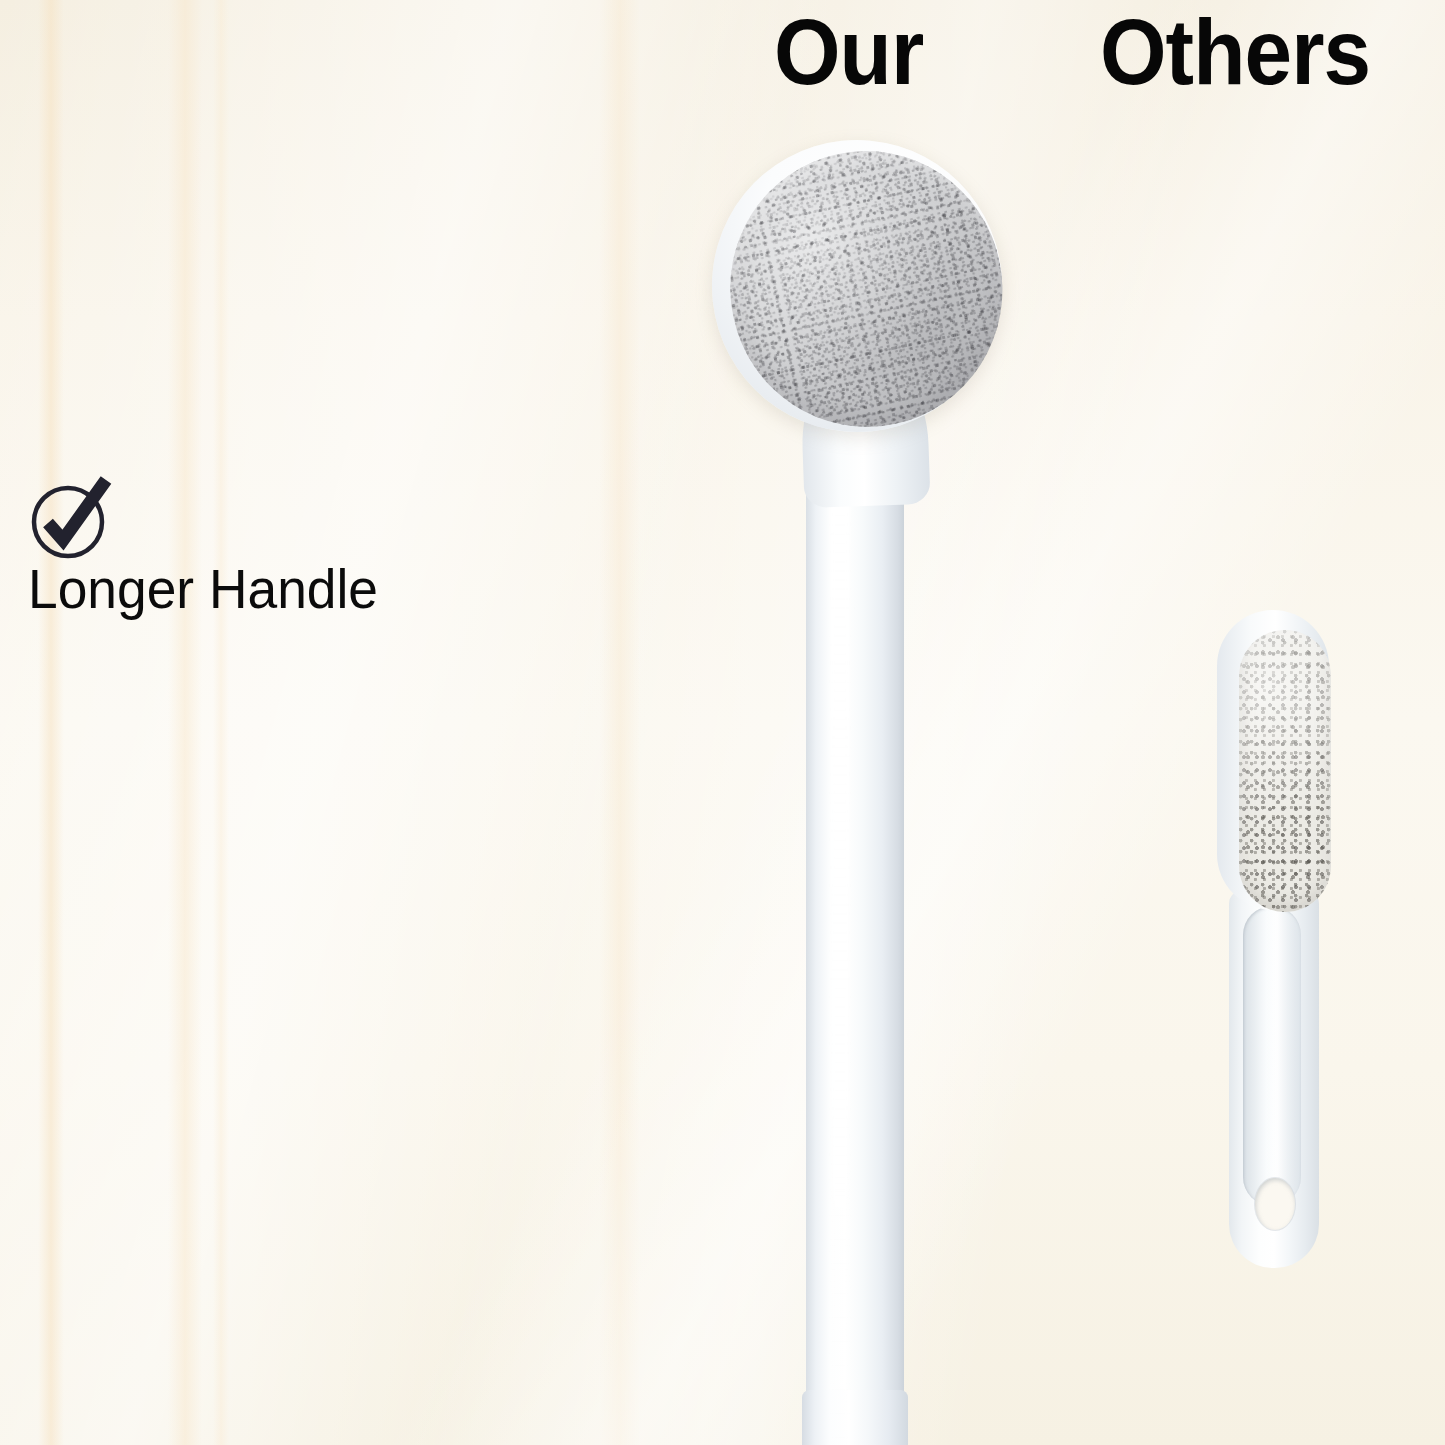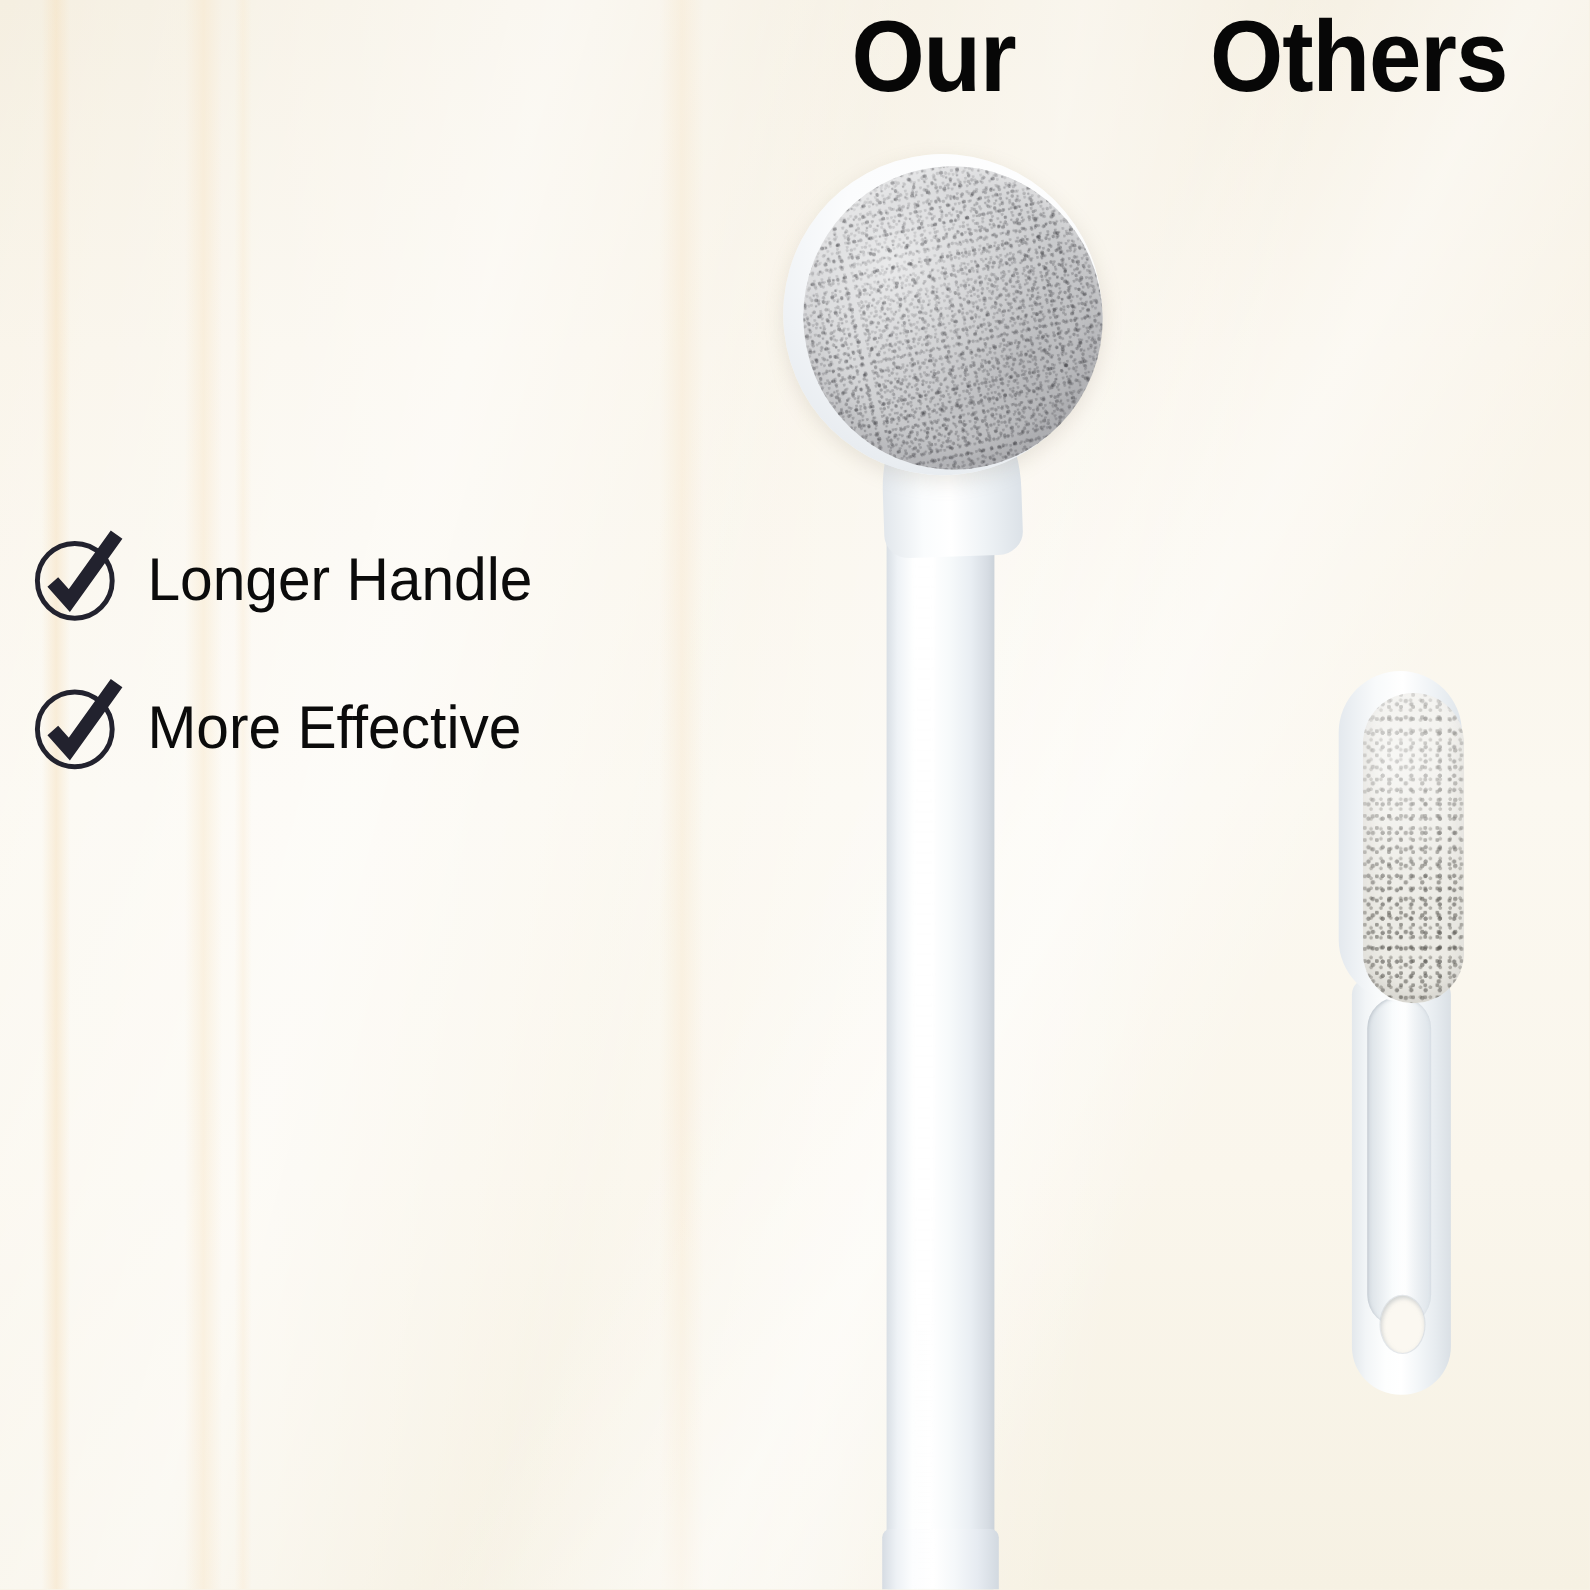--- a/index.html
+++ b/index.html
@@ -30,21 +30,21 @@
     font-weight:700;font-size:92px;line-height:1;
     color:#070707;letter-spacing:-1px;
     transform:scaleX(.93);transform-origin:left top;
     white-space:nowrap;
   }
   #h-our{left:774px;}
   #h-others{left:1100px;}
 
   
   #feature-list{position:absolute;left:28px;top:478px;width:760px;}
-  .feature-row{display:flex;align-items:center;height:96px;margin-bottom:39px;}
+  .feature-row{display:flex;align-items:flex-start;height:96px;margin-bottom:39px;flex-direction:column;}
   .check-icon{width:84px;height:84px;flex:0 0 84px;position:relative;margin-right:22px;}
   .check-icon svg{position:absolute;left:0;top:0;overflow:visible;}
   .feature-label{
     font-size:55px;line-height:1;color:#0b0b0b;font-weight:400;
     transform:scaleX(.97);transform-origin:left center;white-space:nowrap;
   }
 
   
   #our-product{position:absolute;left:690px;top:120px;width:340px;height:1340px;}
   
@@ -159,29 +159,20 @@
     <div class="feature-row">
       <span class="check-icon">
         <svg width="84" height="84" viewBox="0 0 84 84">
           <circle cx="40" cy="44" r="34" fill="none" stroke="#22222e" stroke-width="4.5"></circle>
           <path d="M20 45 L35 62 L78 2" fill="none" stroke="#22222e" stroke-width="13" stroke-linecap="butt" stroke-linejoin="miter"></path>
         </svg>
       </span>
       <span class="feature-label">Longer Handle</span>
     </div>
 
-    <div class="feature-row">
-      <span class="check-icon">
-        <svg width="84" height="84" viewBox="0 0 84 84">
-          <circle cx="40" cy="44" r="34" fill="none" stroke="#22222e" stroke-width="4.5"></circle>
-          <path d="M20 45 L35 62 L78 2" fill="none" stroke="#22222e" stroke-width="13" stroke-linecap="butt" stroke-linejoin="miter"></path>
-        </svg>
-      </span>
-      <span class="feature-label">More Effective</span>
-    </div>
 
 
 
   </div>
 
   <div id="our-product">
     <div id="our-handle"></div>
     <div id="our-handle-tip"></div>
     <div id="our-gloss"></div>
 

